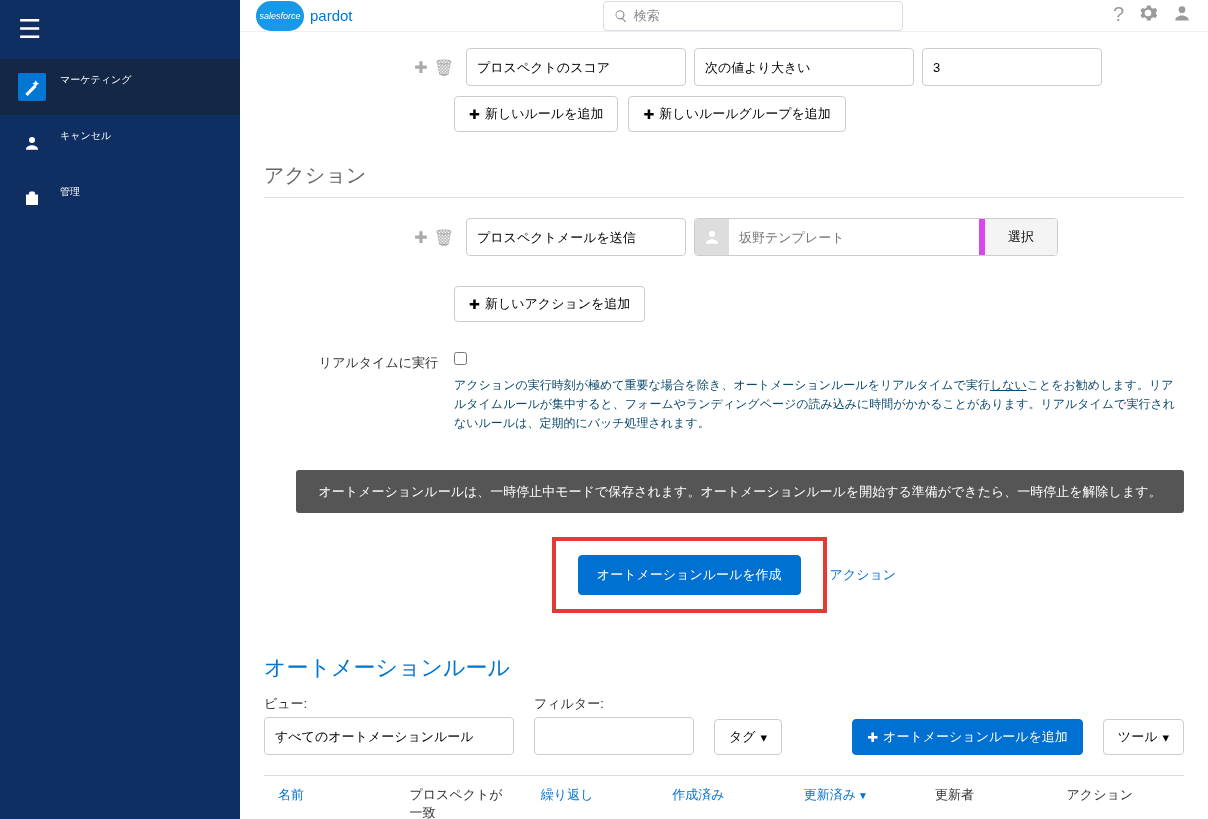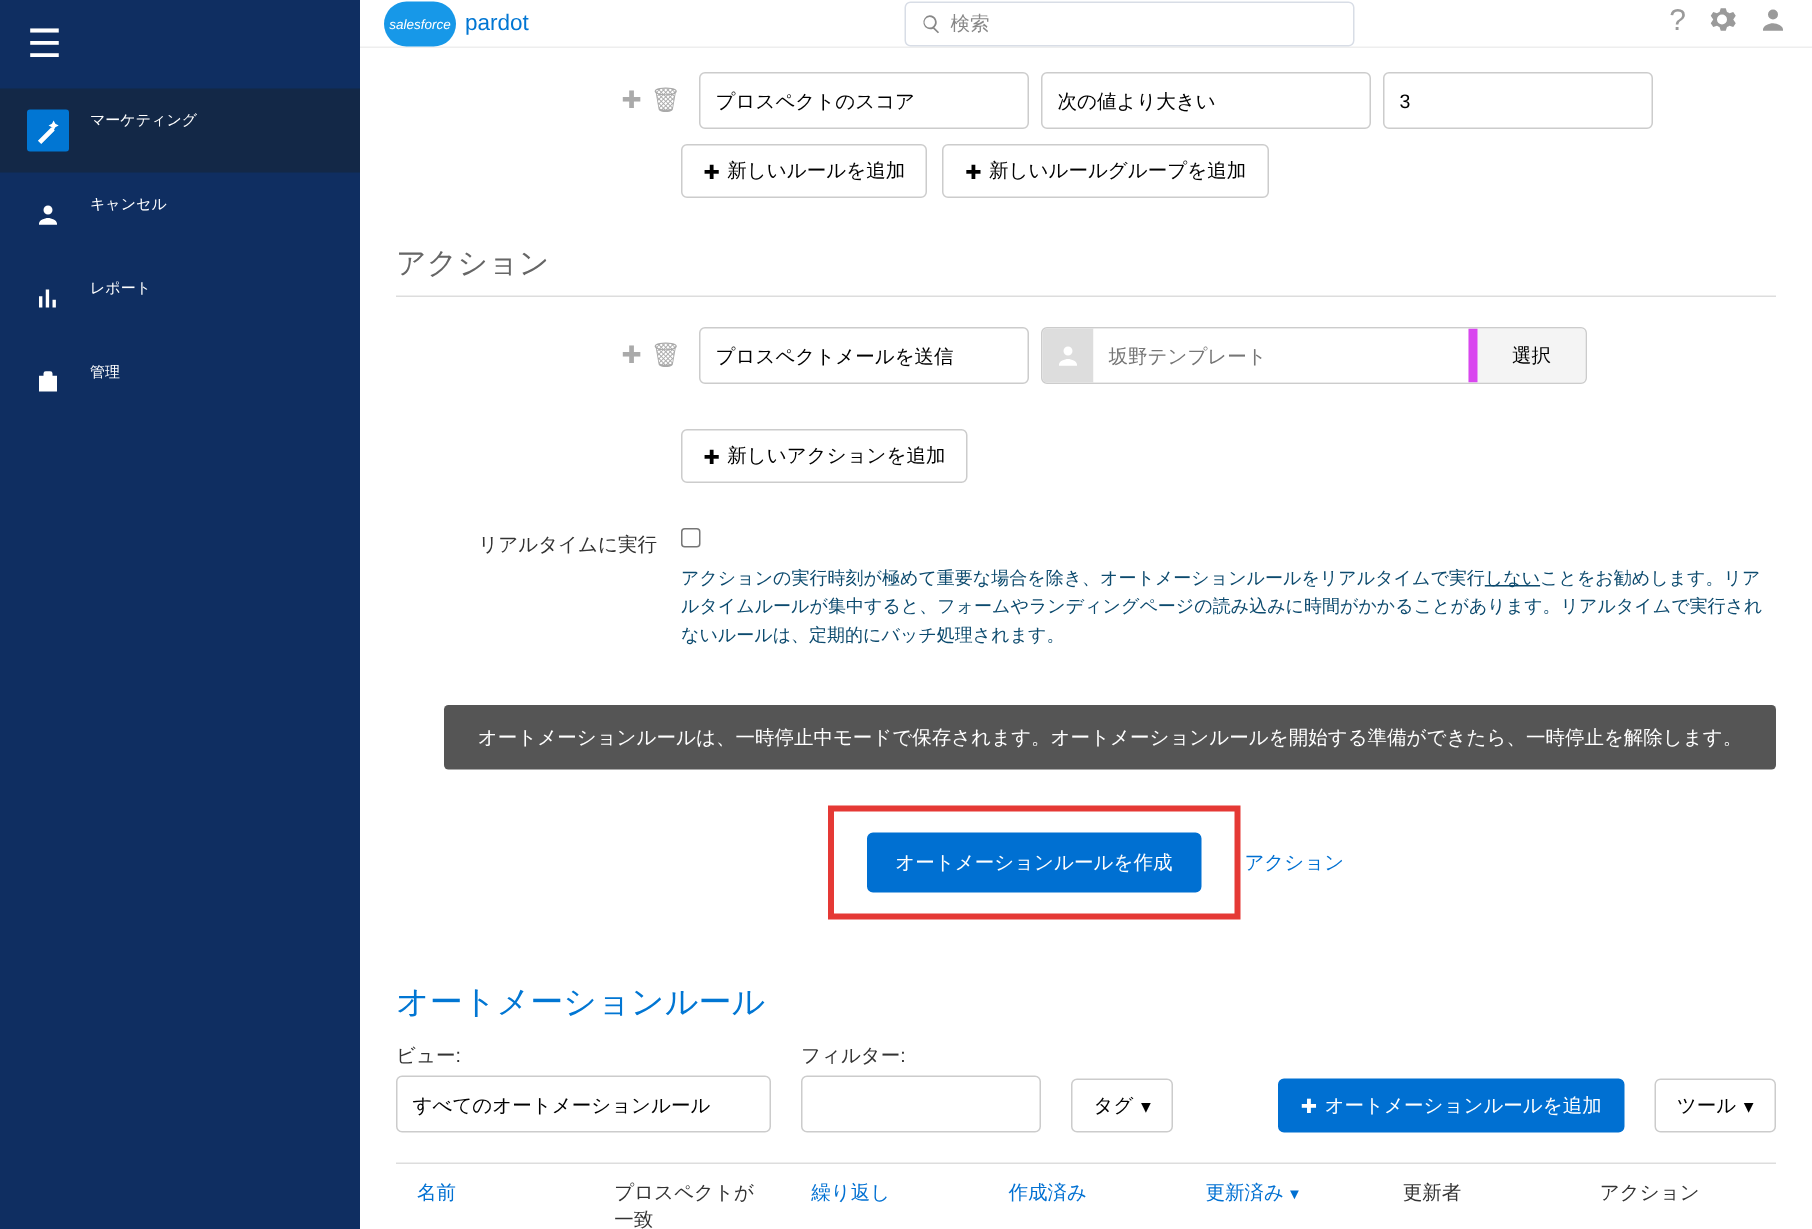--- a/index.html
+++ b/index.html
@@ -83,28 +83,20 @@
     </span>
     <span>マーケティング</span>
   </div>
   <div class="nav-item">
     <span class="nav-icon-box">
       <svg viewBox="0 0 24 24">
           <path d="M12 12a4 4 0 100-8 4 4 0 000 8zm-8 8c0-3 5-5 8-5s8 2 8 5v1H4v-1z"></path>
         </svg>
     </span>
     <span>キャンセル</span>
-  </div>
-  <div class="nav-item">
-    <span class="nav-icon-box">
-      <svg viewBox="0 0 24 24">
-          <path d="M4 20h3V10H4v10zm6 0h3V4h-3v16zm6 0h3v-7h-3v7z"></path>
-        </svg>
-    </span>
-    <span>レポート</span>
   </div>
   <div class="nav-item">
     <span class="nav-icon-box">
       <svg viewBox="0 0 24 24">
           <path d="M10 4h4v2h-4V4zM4 8h16v12H4V8zm4-2V4a2 2 0 012-2h4a2 2 0 012 2v2h4v2H4V6h4z"></path>
         </svg>
     </span>
     <span>管理</span>
   </div>
 </div>

